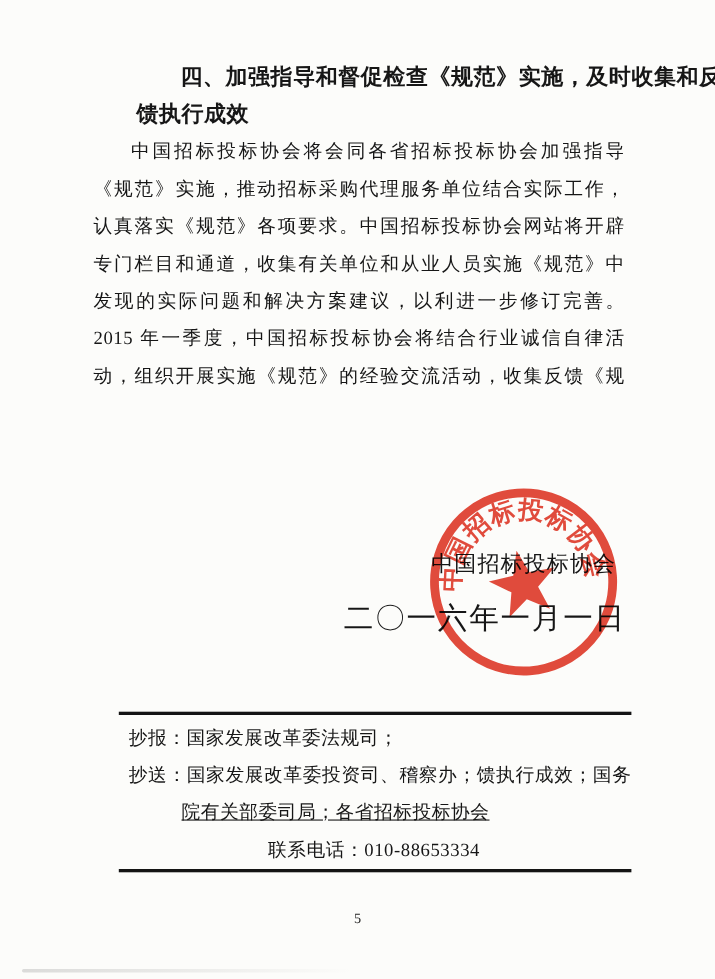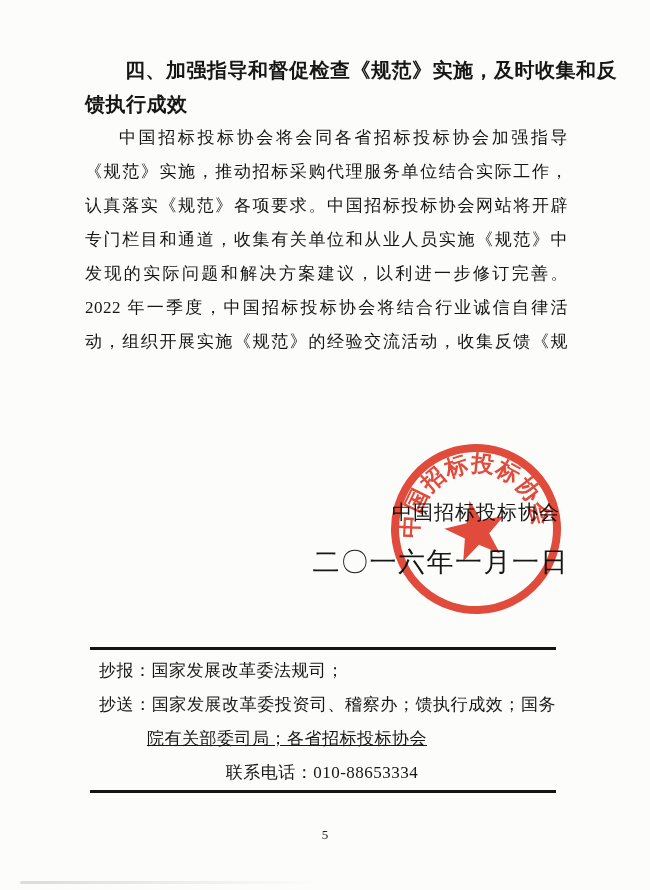--- a/index.html
+++ b/index.html
@@ -20,20 +20,21 @@
   }
   .content{
     position:absolute;left:85px;top:53px;width:483px;
   }
   .h-line{
     font-family:"Liberation Sans","DejaVu Sans",sans-serif;
     font-weight:bold;
     font-size:20px;line-height:34px;
     letter-spacing:.5px;
     white-space:nowrap;
+    margin-left:39px;
   }
   .b-line{
     font-size:17px;line-height:34px;
     letter-spacing:.5px;
   }
   .jl{text-align:justify;text-align-last:justify;}
   .indent{text-indent:2em;}
   .sig-org{
     position:absolute;top:499px;right:90px;
     font-size:20px;letter-spacing:1px;white-space:nowrap;
@@ -47,21 +48,21 @@
     opacity:.88;
     mix-blend-mode:multiply;
     transform:rotate(-4deg);
     pointer-events:none;
   }
   .seal text{
     font-family:"Liberation Sans","DejaVu Sans",sans-serif;
     font-weight:bold;font-size:23px;
   }
   .footer{
-    position:absolute;left:90px;top:647px;width:466px;height:136px;
+    position:absolute;left:108px;top:647px;width:466px;height:136px;
     border-top:3px solid #141414;
     border-bottom:3px solid #141414;
     padding-top:4px;
     box-sizing:content-box;
   }
   .f-line{
     font-size:17px;line-height:34px;letter-spacing:.5px;
   }
   .f-report{padding-left:9px;}
   .f-send1{padding-left:9px;text-align:justify;text-align-last:justify;}
@@ -81,21 +82,21 @@
     <div class="heading">
       <div class="h-line indent jl">四、加强指导和督促检查《规范》实施，及时收集和反</div>
       <div class="h-line">馈执行成效</div>
     </div>
     <div class="para">
       <div class="b-line indent jl">中国招标投标协会将会同各省招标投标协会加强指导</div>
       <div class="b-line jl">《规范》实施，推动招标采购代理服务单位结合实际工作，</div>
       <div class="b-line jl">认真落实《规范》各项要求。中国招标投标协会网站将开辟</div>
       <div class="b-line jl">专门栏目和通道，收集有关单位和从业人员实施《规范》中</div>
       <div class="b-line jl">发现的实际问题和解决方案建议，以利进一步修订完善。</div>
-      <div class="b-line jl">2022 年一季度，中国招标投标协会将结合行业诚信自律活</div>
+      <div class="b-line jl">2015 年一季度，中国招标投标协会将结合行业诚信自律活</div>
       <div class="b-line jl">动，组织开展实施《规范》的经验交流活动，收集反馈《规</div>
     </div>
   </div>
 
   <div class="sig-org">中国招标投标协会</div>
   <div class="sig-date">二〇一六年一月一日</div>
 
   <svg class="seal" viewBox="0 0 176 176">
     <circle cx="88" cy="88" r="81" fill="none" stroke-width="8" stroke="#e03322"></circle>
     <polygon points="88,59 95.6,80.5 118.4,81.1 100.4,95 106.8,116.9 88,104 69.2,116.9 75.6,95 57.6,81.1 80.4,80.5" transform="rotate(-8 88 91)" fill="#e03322"></polygon>

